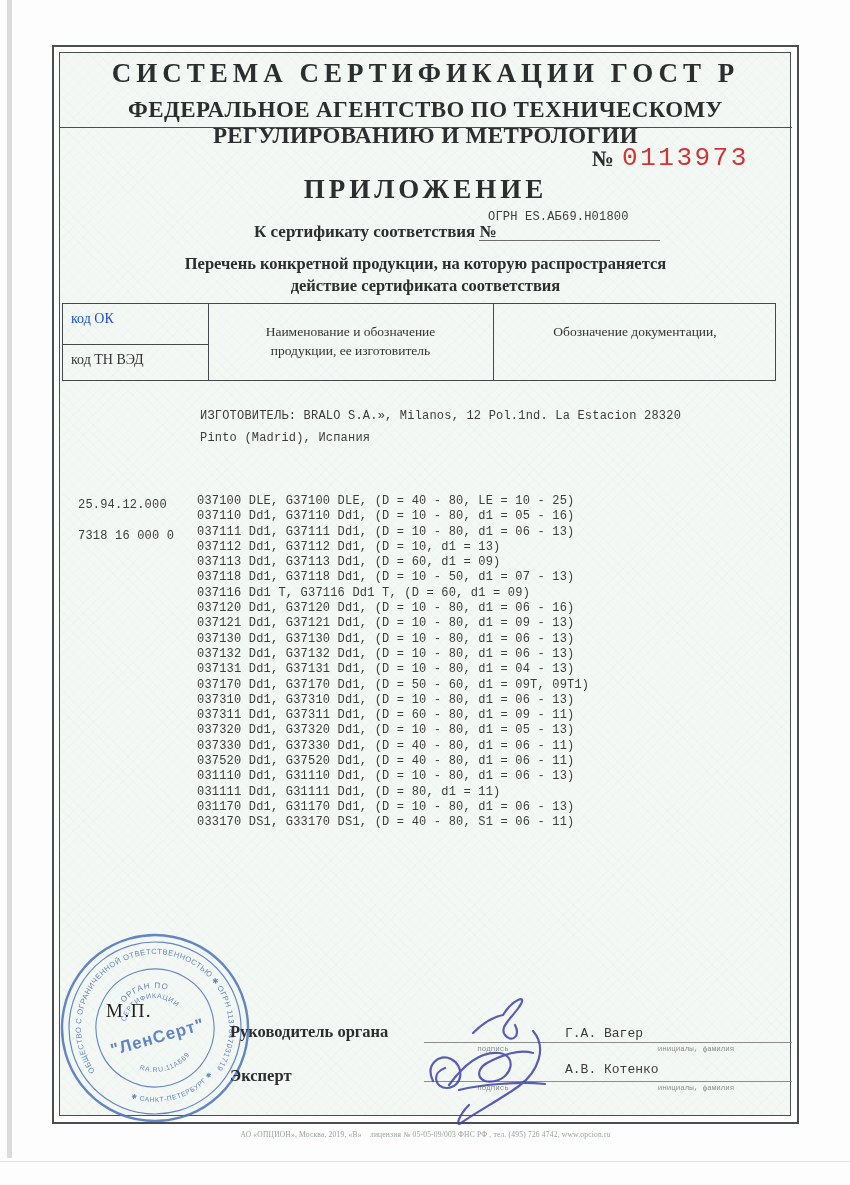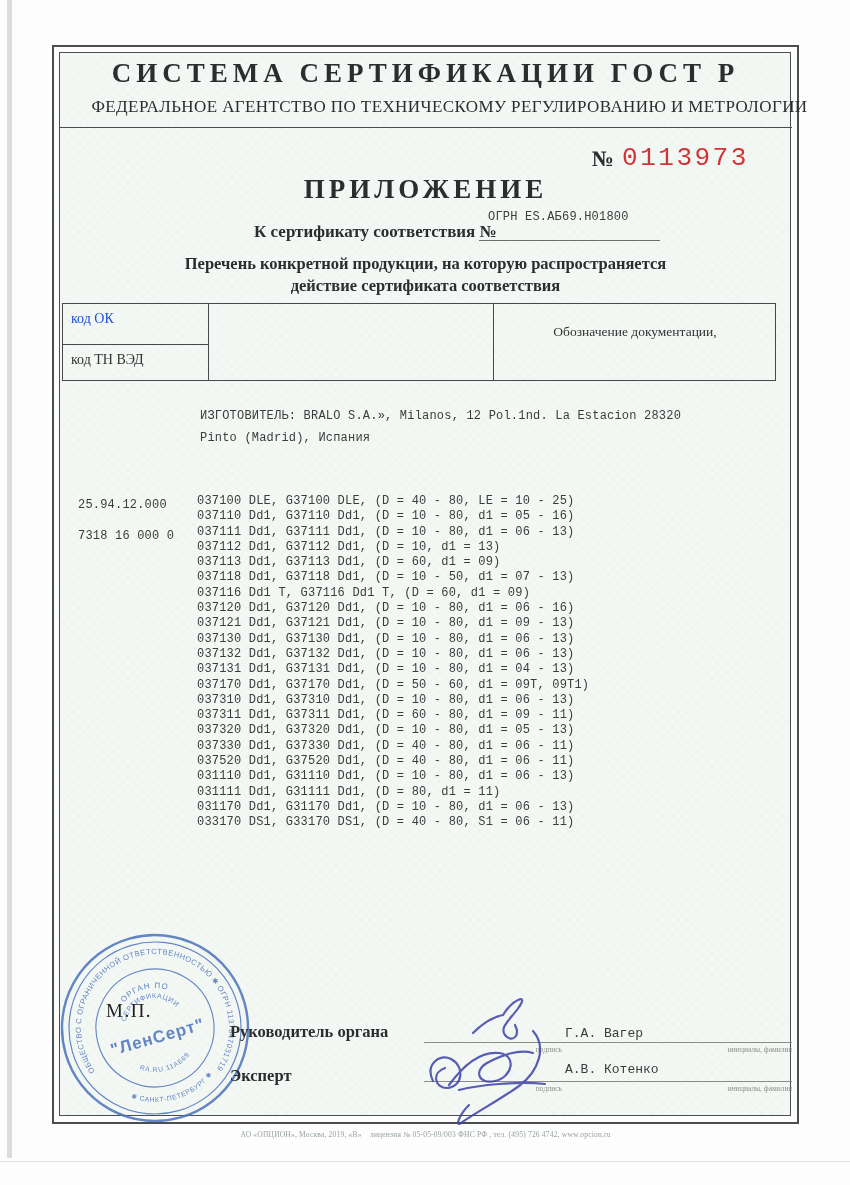--- a/index.html
+++ b/index.html
@@ -22,21 +22,21 @@
     left:59px;top:52px;width:730px;height:1062px;border:1.5px solid #4a4e50;
     background-color:#f4f8f4;
     background-image:
       repeating-linear-gradient(45deg, rgba(110,160,140,.035) 0 1px, transparent 1px 7px),
       repeating-linear-gradient(-45deg, rgba(110,160,150,.03) 0 1px, transparent 1px 7px);
   }
   .header-divider{left:59px;top:127px;width:733px;height:0;border-top:1.6px solid #4a4e50;}
 
   
   .hdr1{left:59px;top:58px;width:733px;text-align:center;font-size:27px;font-weight:bold;letter-spacing:5px;color:#2b2d2e;}
-  .hdr2{left:59px;top:97px;width:733px;text-align:center;font-size:17px;font-weight:normal;letter-spacing:.4px;color:#2b2d2e;padding-left:24px;}
+  .hdr2{left:59px;top:97px;width:733px;text-align:center;font-size:23px;font-weight:bold;letter-spacing:.4px;color:#2b2d2e;}
 
   
   .doc-number{left:592px;top:143px;display:flex;align-items:flex-start;gap:8px;}
   .doc-number .no-sign{font-size:22px;font-weight:bold;color:#2b2d2e;padding-top:3px;}
   .doc-number .no-value{font-family:"Liberation Mono", monospace;font-size:26px;letter-spacing:2.5px;color:#d13434;}
 
   .page-title{left:59px;top:174px;width:733px;text-align:center;font-size:27px;font-weight:bold;letter-spacing:4px;color:#2b2d2e;}
 
   .cert-label{left:254px;top:222px;font-size:17px;font-weight:600;color:#2b2d2e;}
   .cert-value{left:488px;top:210px;font-family:"Liberation Mono", monospace;font-size:12px;letter-spacing:.5px;color:#3c3c3c;}
@@ -67,21 +67,21 @@
   .role1{left:230px;top:1022px;font-size:16.5px;font-weight:bold;color:#2b2d2e;}
   .role2{left:230px;top:1066px;font-size:16.5px;font-weight:bold;color:#2b2d2e;}
   .name{font-family:"Liberation Mono", monospace;font-size:13px;color:#3c3c3c;}
   .name1{left:565px;top:1026px;}
   .name2{left:565px;top:1062px;}
   .sig-line{height:0;border-top:1px solid #8c8c8c;}
   .sline1{left:424px;top:1042px;width:138px;}
   .sline2{left:424px;top:1081px;width:138px;}
   .nline1{left:562px;top:1042px;width:230px;}
   .nline2{left:562px;top:1081px;width:230px;}
-  .tiny{font-family:Liberation Serif, serif;font-size:7.5px;color:#8b8f8d;text-align:right;}
+  .tiny{font-family:Liberation Mono, monospace;font-size:7.5px;color:#8b8f8d;text-align:center;}
   .plbl1{left:424px;top:1045px;width:138px;}
   .plbl2{left:424px;top:1084px;width:138px;}
   .nlbl1{left:600px;top:1045px;width:192px;}
   .nlbl2{left:600px;top:1084px;width:192px;}
 
   .mp{left:106px;top:1000px;font-size:19px;letter-spacing:1.5px;color:#1f1f1f;}
 
   .footer{left:59px;top:1130px;width:733px;text-align:center;font-family:Liberation Serif, serif;font-size:7.5px;color:#98a29e;letter-spacing:.2px;}
 
   .stamp-svg{left:57px;top:930px;width:196px;height:196px;opacity:.85;}
@@ -114,20 +114,24 @@
 
 <div class="abs subtitle1">Перечень конкретной продукции,  на которую распространяется</div>
 <div class="abs subtitle2">действие сертификата соответствия</div>
 
 <div class="abs tbl">
   <div class="v1"></div>
   <div class="v2"></div>
   <div class="hsplit"></div>
   <div class="c1a">код ОК</div>
   <div class="c1b">код ТН ВЭД</div>
+  <div class="c2">
+    <div>Наименование и обозначение</div>
+    <div>продукции, ее изготовитель</div>
+  </div>
   <div class="c3">
     <div>Обозначение документации,</div>
   </div>
 </div>
 
 <div class="abs mono mfr1">ИЗГОТОВИТЕЛЬ: BRALO S.A.», Milanos, 12 Pol.1nd. La Estacion 28320</div>
 <div class="abs mono mfr2">Pinto (Madrid), Испания</div>
 
 <div class="abs mono code-ok">25.94.12.000</div>
 <div class="abs mono code-tnved">7318 16 000 0</div>

